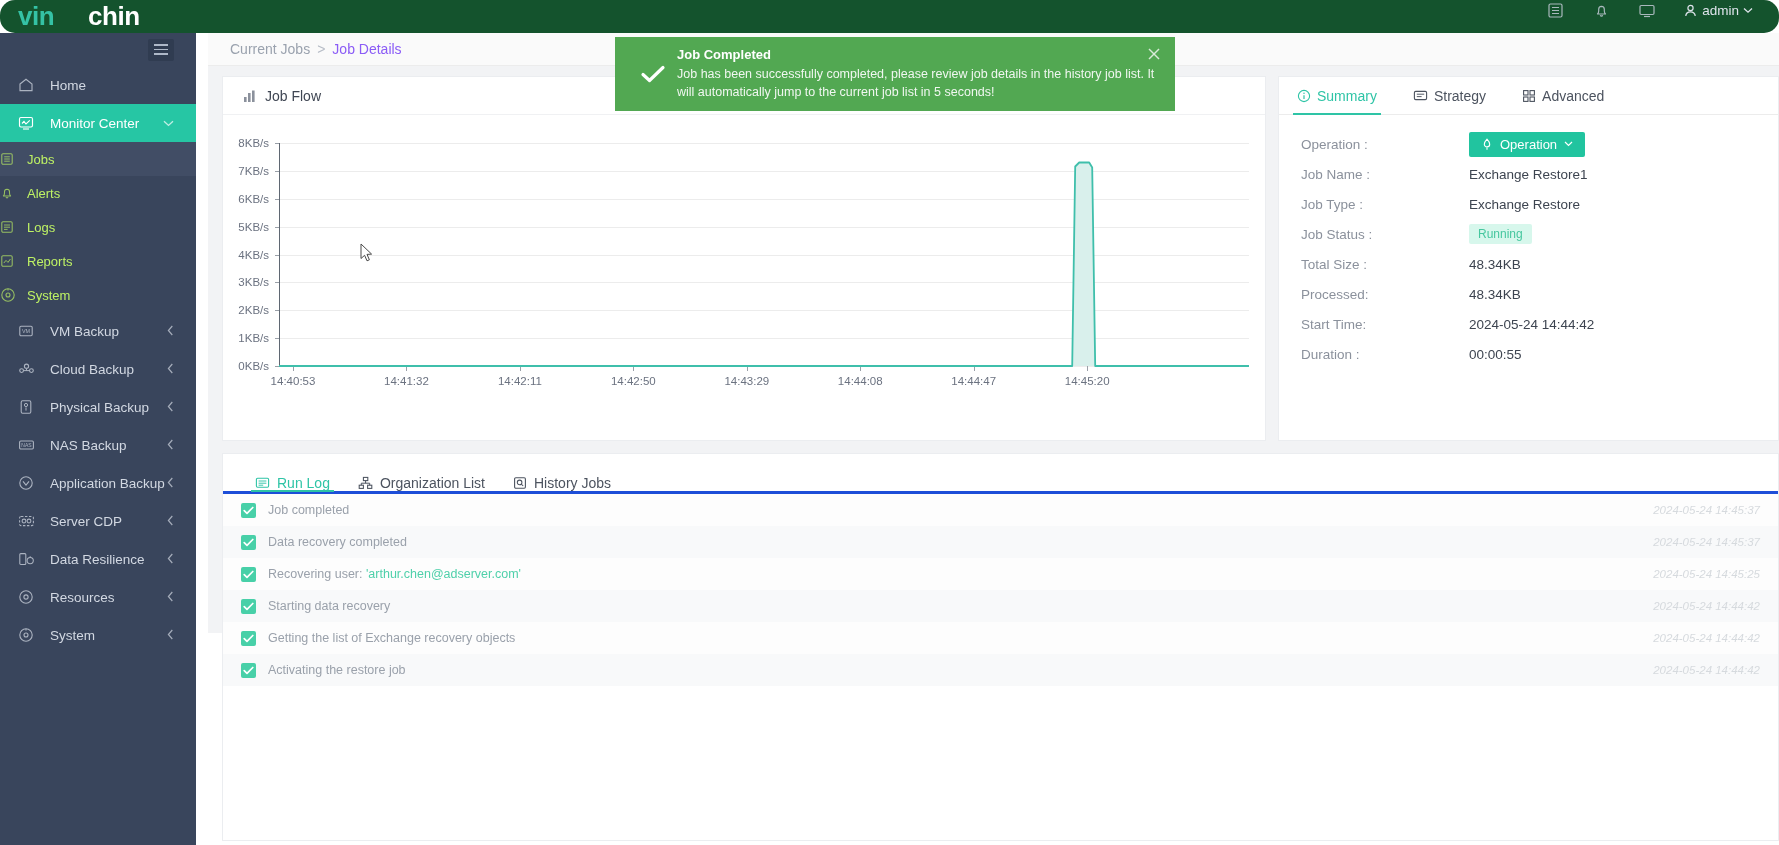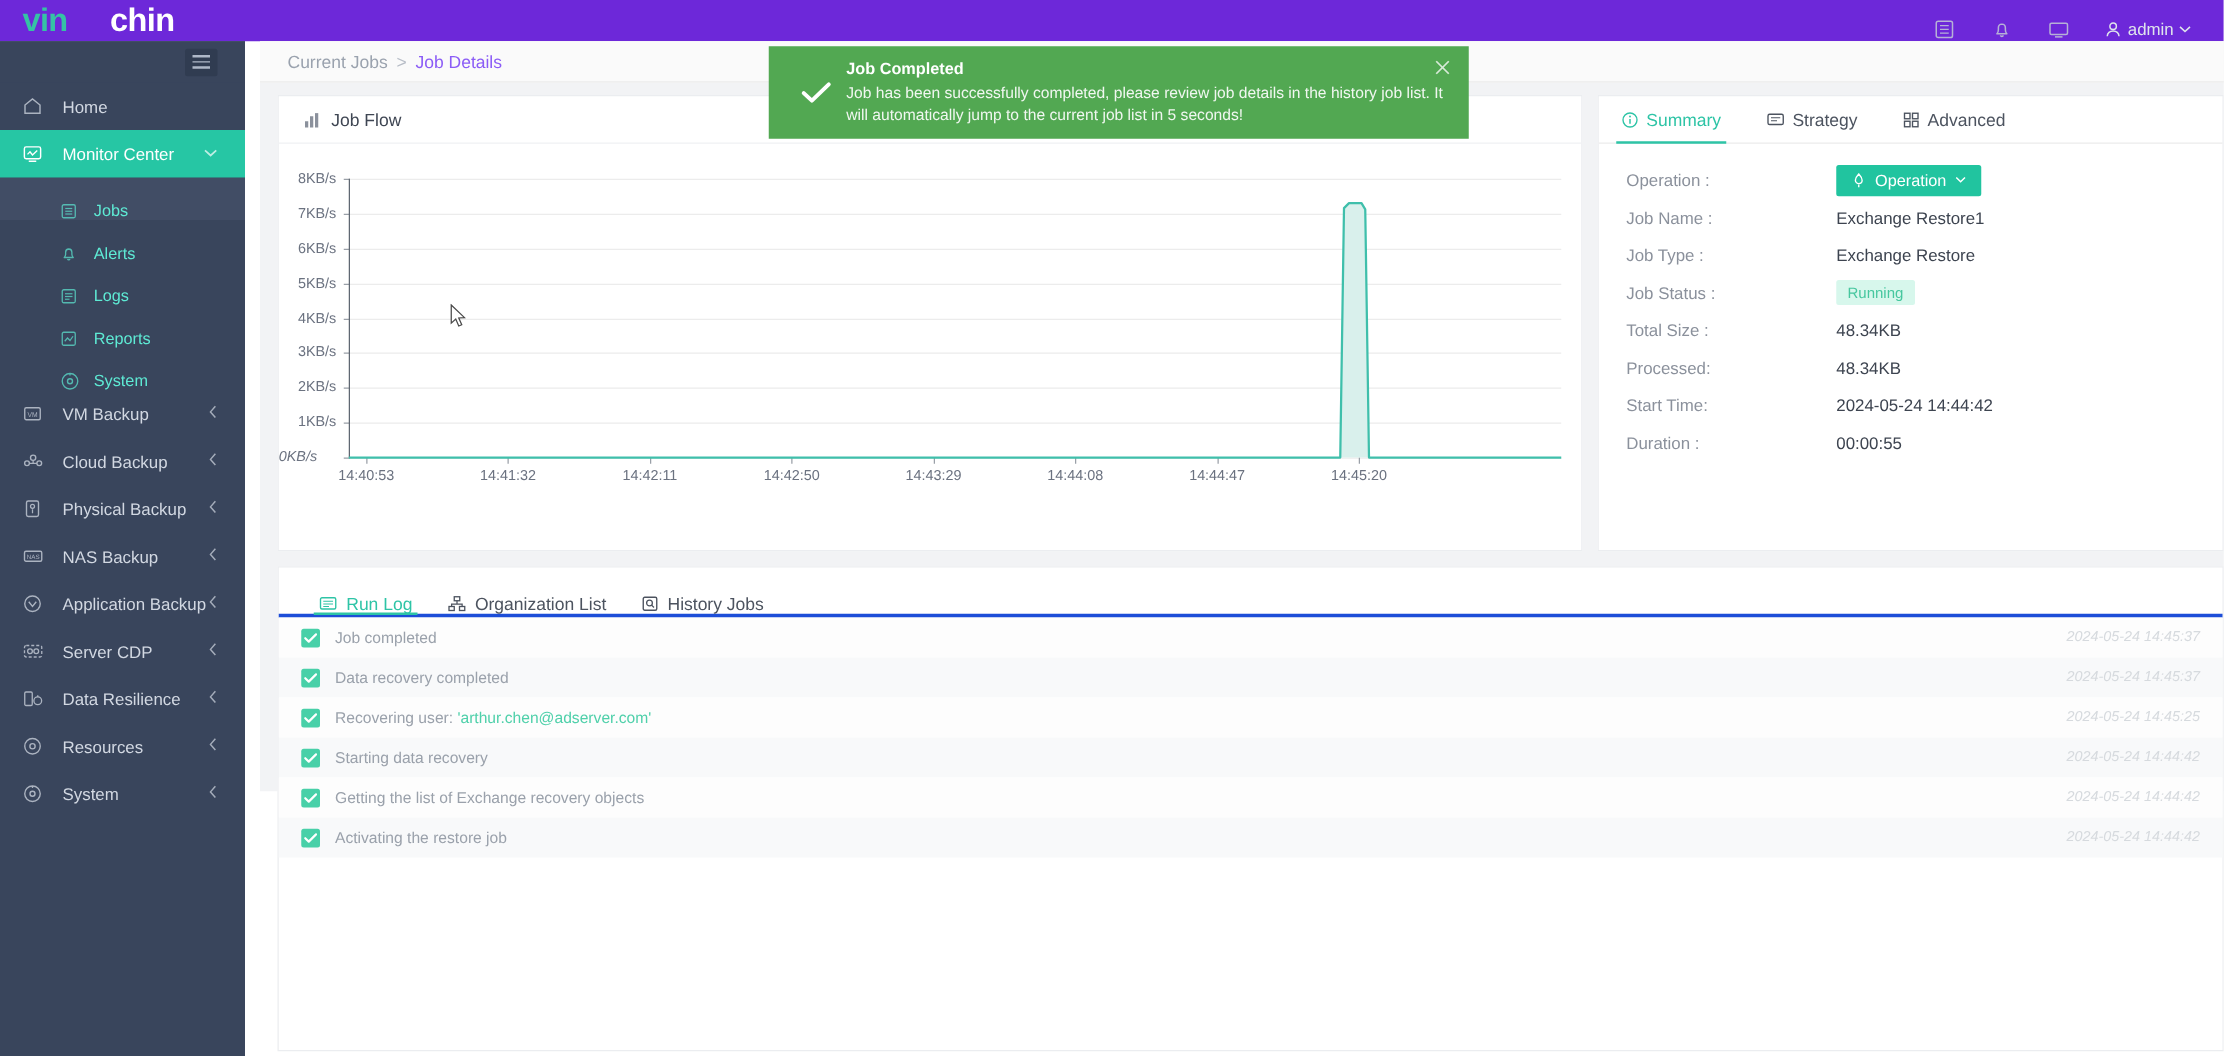--- a/index.html
+++ b/index.html
@@ -7,21 +7,21 @@
     width: 1779px; height: 845px;
     font-family: "Liberation Sans", sans-serif;
     background: #ffffff;
     overflow: hidden;
   }
   body { position: relative; }
 
   
   .topbar {
     position: absolute; left: 0; top: 0; width: 1779px; height: 33px;
-    background: #6d28d9; display: flex; align-items: flex-end;
+    background: #14532d; display: flex; align-items: flex-start; border-radius: 15px;
   }
   .logo {
     width: 196px; height: 33px; display: flex; align-items: center;
     padding-left: 18px; font-size: 26px; font-weight: bold; letter-spacing: -0.5px;
   }
   .logo .l1 { color: #35c2a5; }
   .logo .l2 { color: #ffffff; margin-left: 34px; }
   .topbar-right {
     margin-left: auto; display: flex; align-items: center; gap: 26px;
     padding-right: 26px; color: #c3cad6;
@@ -44,22 +44,22 @@
   .nav-item {
     height: 38px; display: flex; align-items: center; padding-left: 18px;
     color: #d2d8e2; font-size: 13.5px; position: relative; cursor: pointer;
   }
   .nav-item .ico { width: 22px; height: 16px; margin-right: 10px; display:flex; align-items:center; justify-content:flex-start; opacity: .75; }
   .nav-item.active { background: #26c6a4; color: #ffffff; }
   .nav-item.active .ico { opacity: 1; }
   .nav-item .caret { margin-left: auto; margin-right: 22px; font-size: 11px; opacity: .7; }
 
   .sub-item {
-    height: 34px; display: flex; align-items: flex-end; padding-left: 48px;
-    color: #5eead4; font-size: 13px; cursor: pointer;
+    height: 34px; display: flex; align-items: center; 
+    color: #bef264; font-size: 13px; cursor: pointer;
   }
   .sub-item.active { background: #414d65; }
   .sub-item .ico { width: 18px; height: 14px; margin-right: 9px; opacity: .7; display:flex; align-items:center; }
 
   
   .main {
     position: absolute; left: 208px; top: 33px; width: 1583px; height: 600px;
     background: #f2f3f5;
   }
   .breadcrumb {
@@ -448,21 +448,21 @@
             <div class="tick" style="top: 167.375px;"></div>
             <div class="ylab" style="top: 167.375px; width: 46px; left: 0px; text-align: right;">3KB/s</div>
             <div class="gridline" style="top: 195.25px;"></div>
             <div class="tick" style="top: 195.25px;"></div>
             <div class="ylab" style="top: 195.25px; width: 46px; left: 0px; text-align: right;">2KB/s</div>
             <div class="gridline" style="top: 223.125px;"></div>
             <div class="tick" style="top: 223.125px;"></div>
             <div class="ylab" style="top: 223.125px; width: 46px; left: 0px; text-align: right;">1KB/s</div>
             <div class="gridline" style="top: 251px;"></div>
             <div class="tick" style="top: 251px;"></div>
-            <div class="ylab" style="top: 251px; width: 46px; left: 0px;  font-style: italic;">0KB/s</div>
+            <div class="ylab" style="top: 251px; width: 46px; left: 0px; text-align: right;">0KB/s</div>
             <div class="axis-v"></div>
             <div class="xlab" style="left: 70px; top: 260px;">14:40:53</div>
             <div class="xtick" style="left: 70px; top: 251px;"></div>
             <div class="xlab" style="left: 183.45px; top: 260px;">14:41:32</div>
             <div class="xtick" style="left: 183.45px; top: 251px;"></div>
             <div class="xlab" style="left: 296.901px; top: 260px;">14:42:11</div>
             <div class="xtick" style="left: 296.901px; top: 251px;"></div>
             <div class="xlab" style="left: 410.351px; top: 260px;">14:42:50</div>
             <div class="xtick" style="left: 410.351px; top: 251px;"></div>
             <div class="xlab" style="left: 523.801px; top: 260px;">14:43:29</div>

